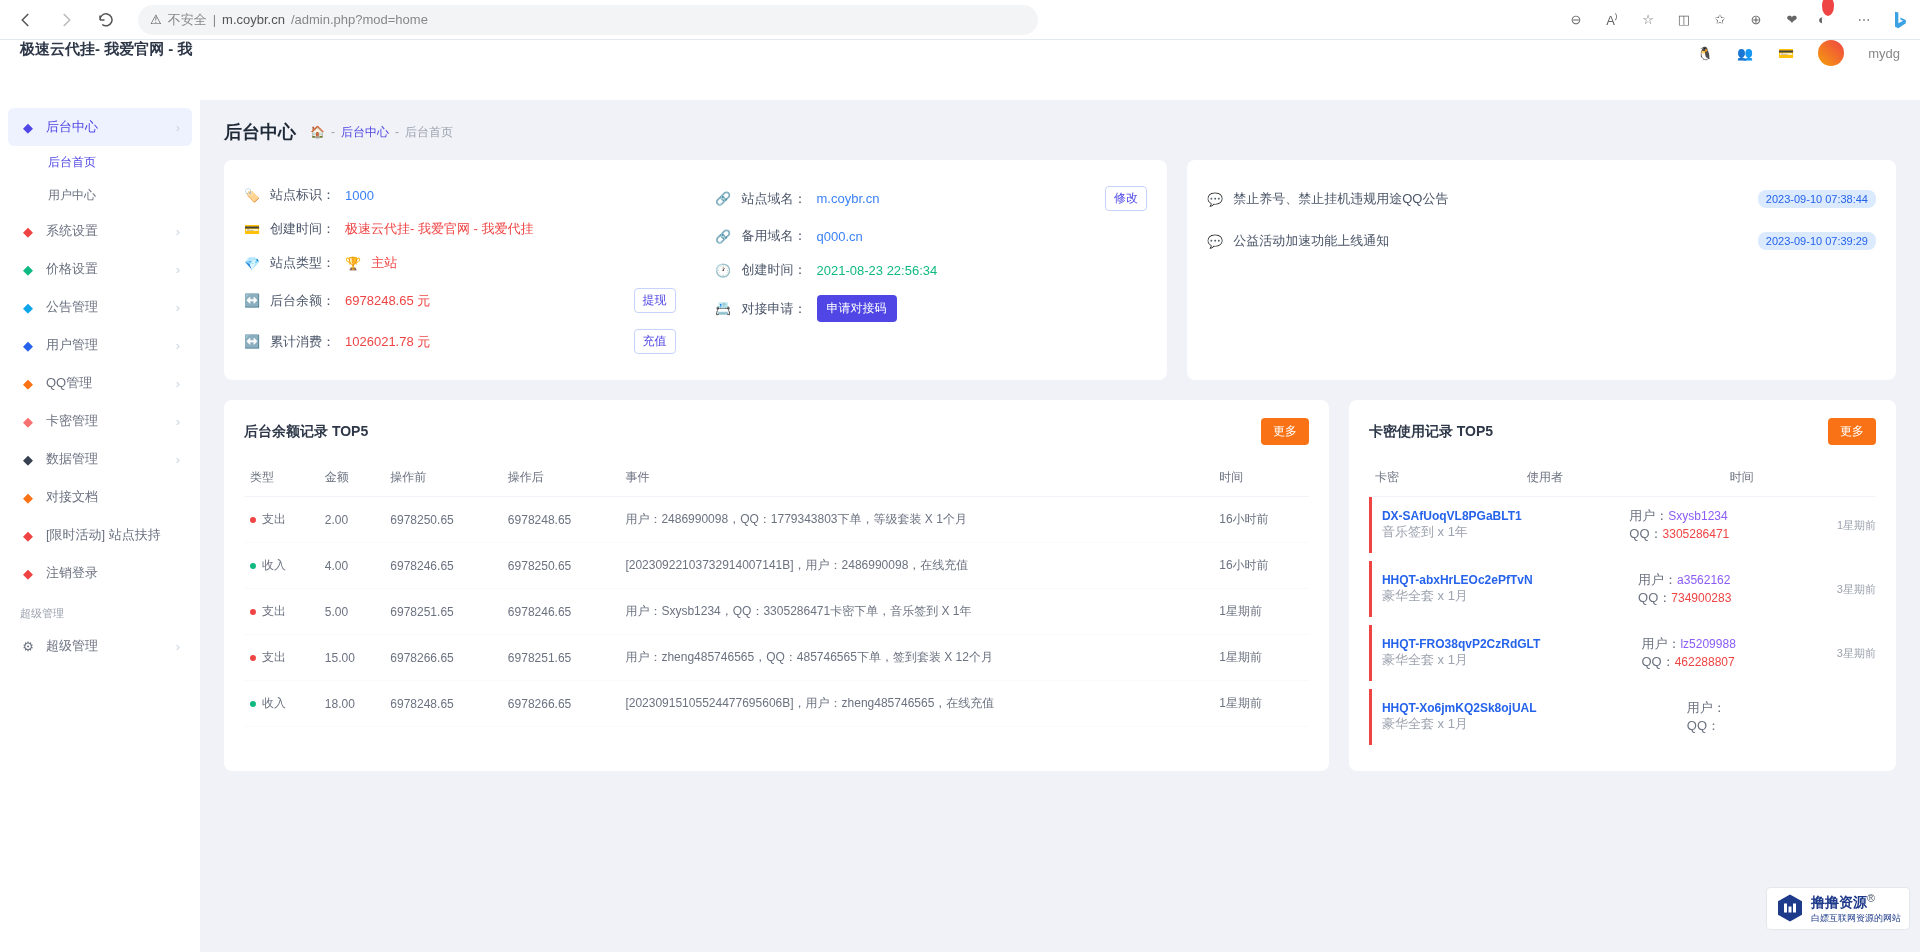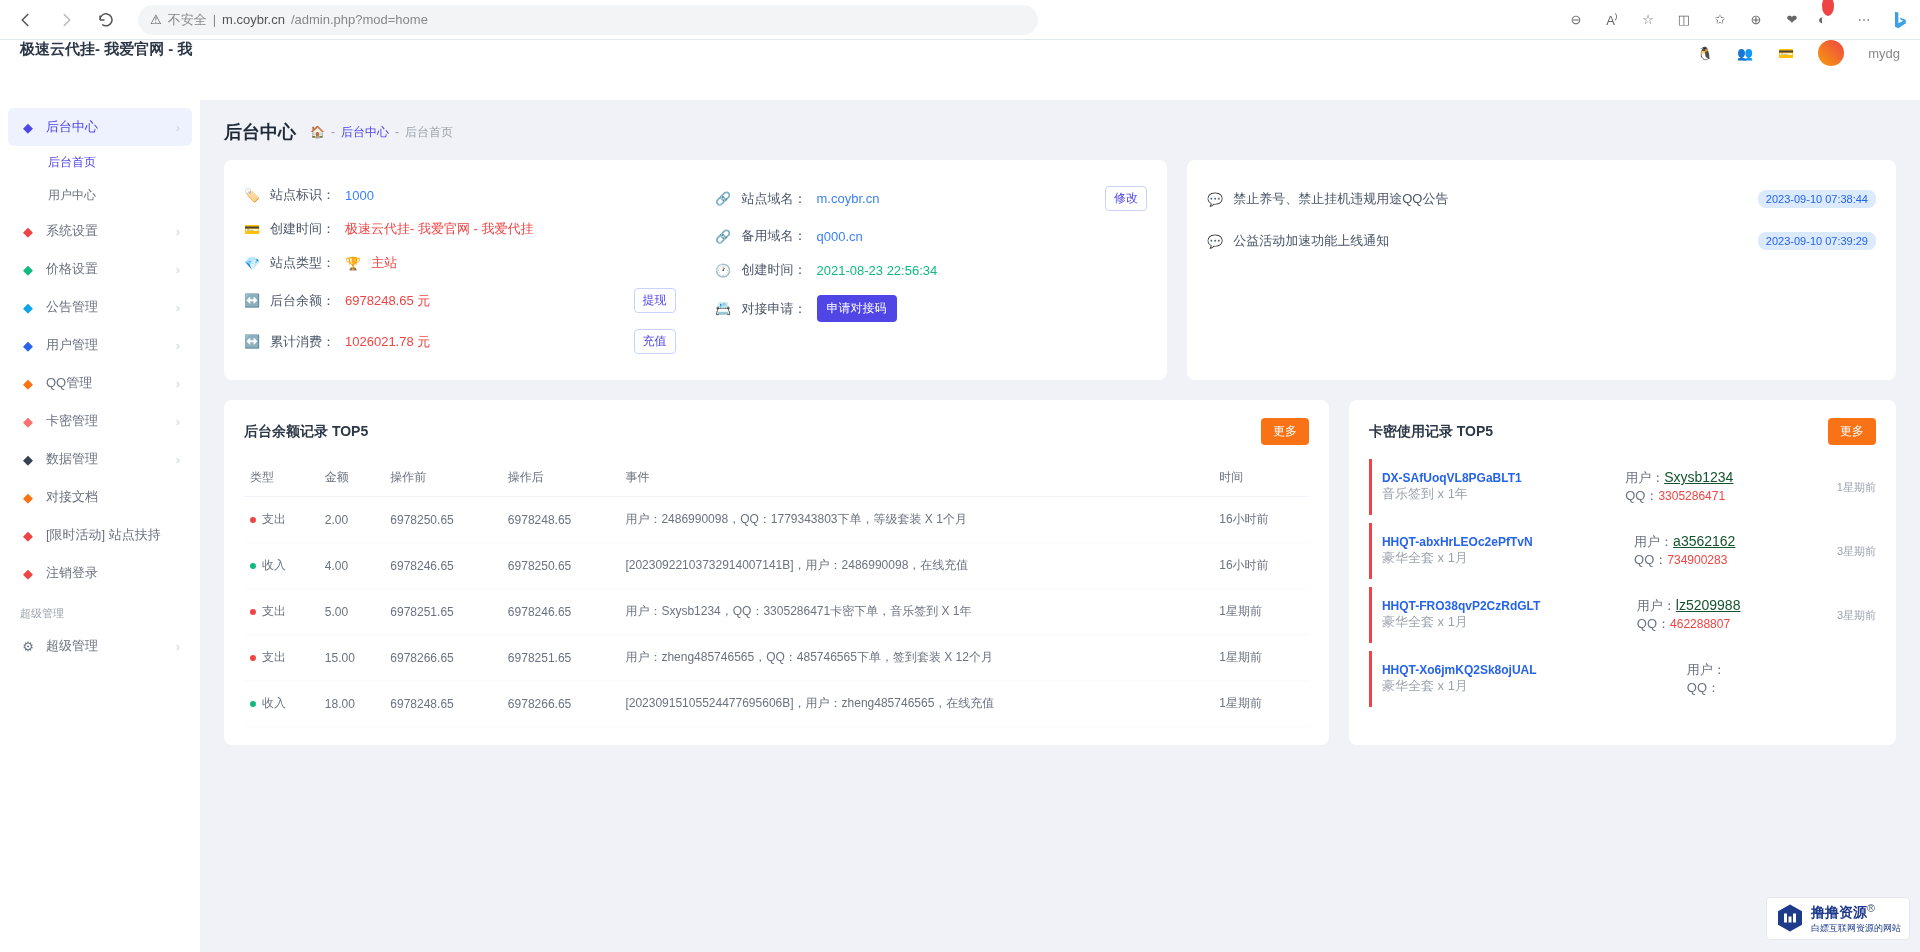--- a/index.html
+++ b/index.html
@@ -54,24 +54,24 @@
 .table th { text-align: left; color: #6b7280; font-weight: 500; padding: 10px 6px; font-size: 12px; border-bottom: 1px solid #f1f5f9;}
 .table td { padding: 14px 6px; font-size: 12px; color: #6b7280; border-bottom: 1px solid #f8fafc;}
 .dot { display: inline-block; width: 6px; height: 6px; border-radius: 50%; margin-right: 6px; }
 .dot.out { background: #ef4444; }
 .dot.in { background: #10b981; }
 .amt-blue { color: #2563eb; font-weight: 500; }
 .after-red { color: #ef4444; }
 .card-right-list .item { padding: 10px 0 10px 10px; border-left: 3px solid #ef4444; margin-bottom: 8px; display:flex; justify-content:space-between; align-items:center; }
 .card-right-list .code { color: #2563eb; font-size: 12px; font-weight:700;}
 .card-right-list .sub { color: #9ca3af; font-size: 13px; }
-.card-right-list .user { color: #14532d; font-size: 14px; text-decoration: underline; }
+.card-right-list .user { color: #8b5cf6; font-size: 12px; }
 .card-right-list .qq { color: #ef4444; font-size: 12px; }
 .card-right-list .time { color: #9ca3af; font-size: 11px; }
-.watermark { position: fixed; right: 10px; bottom: 12px; display:flex; align-items:center; gap:6px; background:#fff; padding:4px 8px; border:1px solid #e5e7eb; border-radius:4px;}
+.watermark { position: fixed; right: 10px; bottom: 22px; display:flex; align-items:center; gap:6px; background:#fff; padding:4px 8px; border:1px solid #e5e7eb; border-radius:4px;}
 .watermark .logo { width:30px; height:30px; }
 .watermark .t1 { font-weight:bold; color:#1e3a8a; font-size:14px;}
 .watermark .t2 { font-size:9px; color:#1e3a8a;}
 .trophy { color:#ef4444; }
 .red-dot { width:6px; height:6px; background:#ef4444; border-radius:50%; position:relative; top:-14px; left:-4px; }
 .bing { width:30px; height:30px; border-radius:50%; background:#fff; display:flex; align-items:center; justify-content:center; }
 </style>
 </head>
 <body>
 
@@ -339,20 +339,29 @@
                 <td>1星期前</td>
               </tr>
             </tbody>
         </table>
       </div>
       <div class="card">
         <div class="card-h">
           <span>卡密使用记录 TOP5</span>
           <button class="more-btn">更多</button>
         </div>
+        <table class="table">
+            <thead>
+              <tr id="cardhead">
+                <th>卡密</th>
+                <th>使用者</th>
+                <th>时间</th>
+              </tr>
+            </thead>
+          </table>
         <div class="card-right-list" id="cardbody">
             <div class="item">
               <div>
                 <div class="code">DX-SAfUoqVL8PGaBLT1</div>
                 <div class="sub">音乐签到 x 1年</div>
               </div>
               <div>
                 <div><span style="color:#6b7280">用户：</span><span class="user">Sxysb1234</span></div>
                 <div><span style="color:#6b7280">QQ：</span><span class="qq">3305286471</span></div>
               </div>

